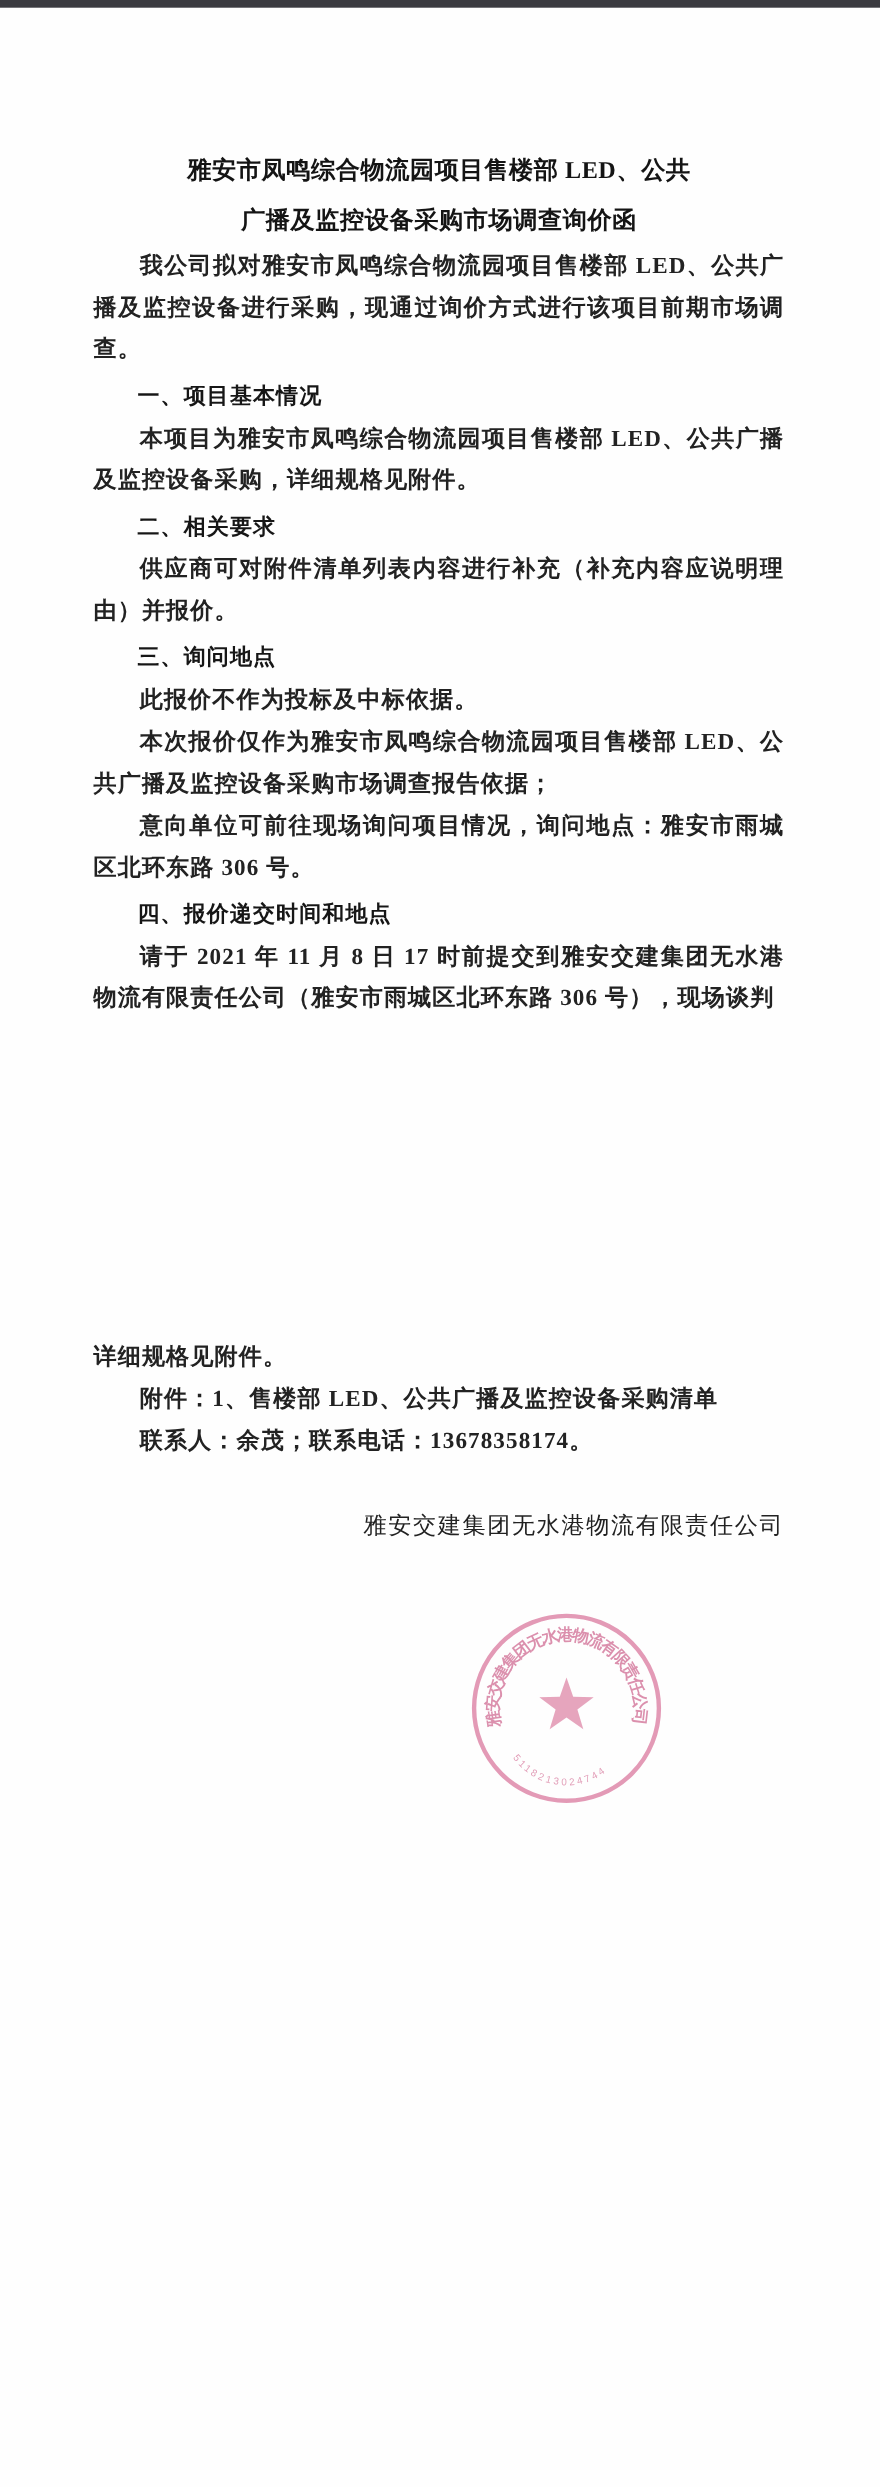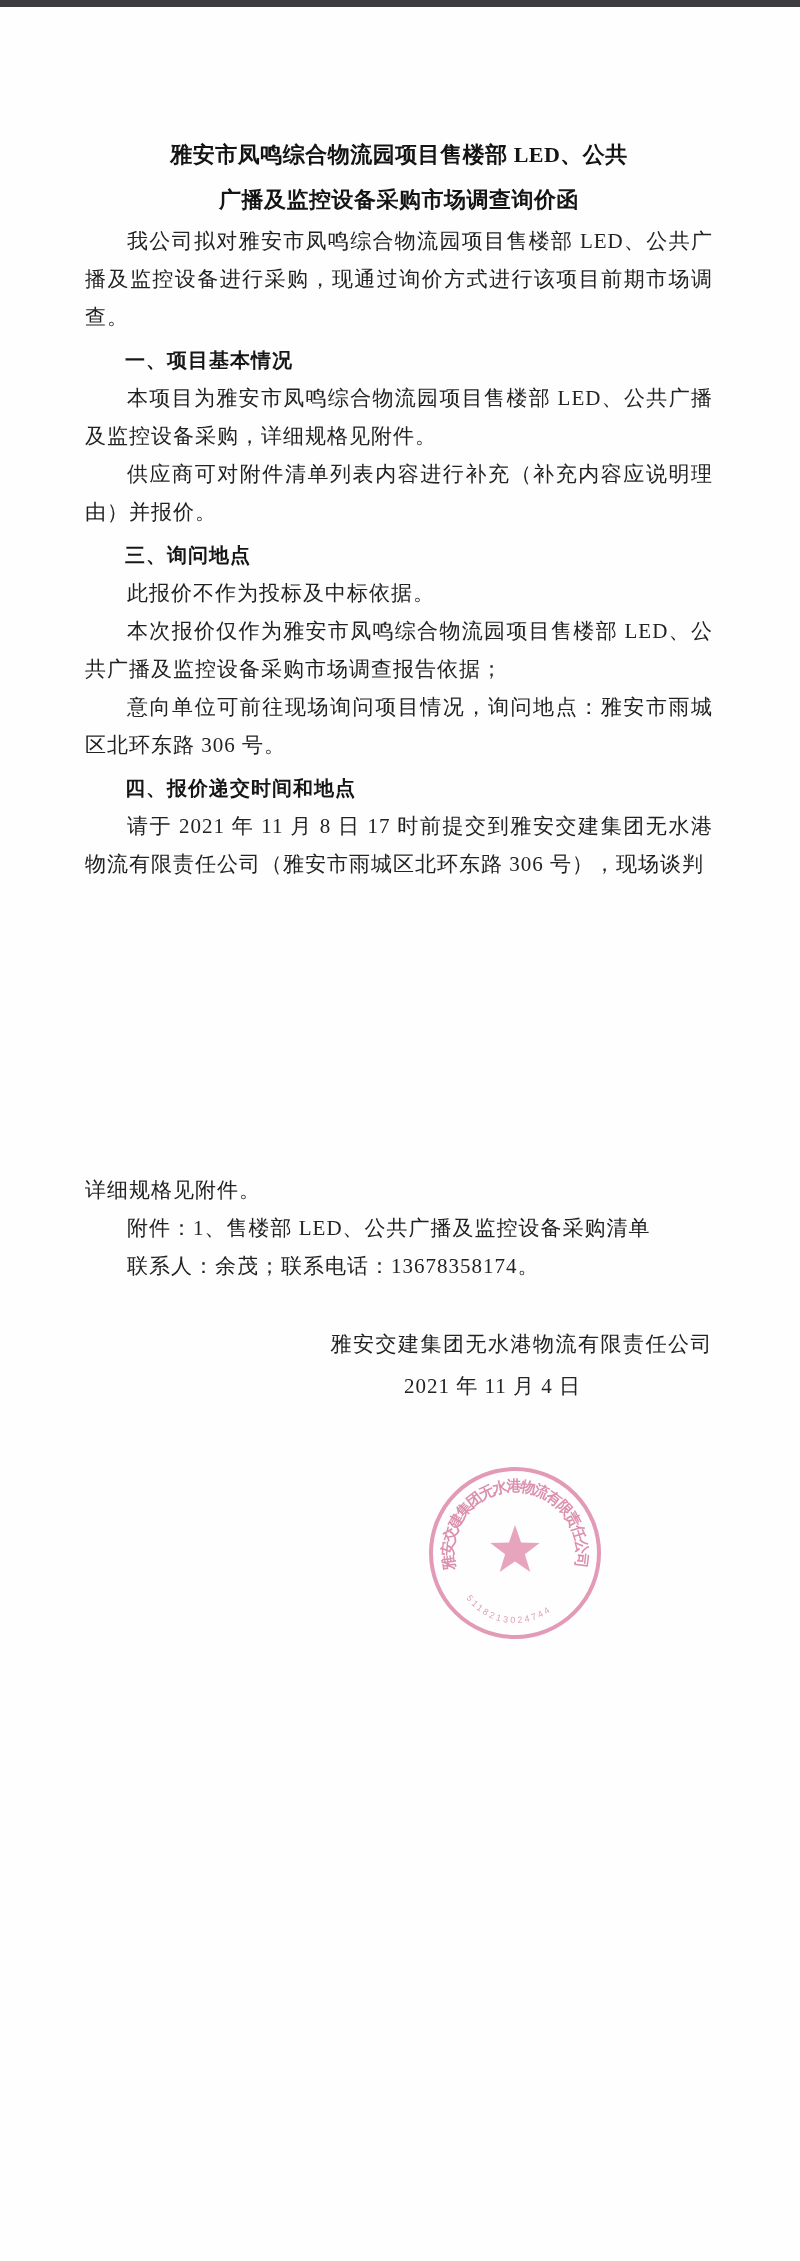--- a/index.html
+++ b/index.html
@@ -34,20 +34,21 @@
     color: #141414;
   }
   .title .title-line { display: block; }
   p.body {
     margin: 0;
     font-size: 21px;
     line-height: 38px;
     letter-spacing: 1px;
     text-align: justify;
     color: #222;
+    font-weight: bold;
   }
   p.indent { text-indent: 2em; }
   .intro { margin-top: 55px; }
   h2.section {
     margin: 5px 0 0 0;
     font-size: 20px;
     font-weight: bold;
     font-family: "Liberation Sans", sans-serif;
     line-height: 38px;
     letter-spacing: 1px;
@@ -100,41 +101,41 @@
     <h1 class="title">
       <span class="title-line">雅安市凤鸣综合物流园项目售楼部 LED、公共</span>
       <span class="title-line">广播及监控设备采购市场调查询价函</span>
     </h1>
 
     <p class="body indent intro">我公司拟对雅安市凤鸣综合物流园项目售楼部 LED、公共广播及监控设备进行采购，现通过询价方式进行该项目前期市场调查。</p>
 
     <h2 class="section">一、项目基本情况</h2>
     <p class="body indent">本项目为雅安市凤鸣综合物流园项目售楼部 LED、公共广播及监控设备采购，详细规格见附件。</p>
 
+    <h2 class="section">二、相关要求</h2>
     <p class="body indent">供应商可对附件清单列表内容进行补充（补充内容应说明理由）并报价。</p>
 
     <h2 class="section">三、询问地点</h2>
     <p class="body indent">此报价不作为投标及中标依据。</p>
     <p class="body indent">本次报价仅作为雅安市凤鸣综合物流园项目售楼部 LED、公共广播及监控设备采购市场调查报告依据；</p>
     <p class="body indent">意向单位可前往现场询问项目情况，询问地点：雅安市雨城区北环东路 306 号。</p>
 
     <h2 class="section">四、报价递交时间和地点</h2>
     <p class="body indent">请于 2021 年 11 月 8 日 17 时前提交到雅安交建集团无水港物流有限责任公司（雅安市雨城区北环东路 306 号），现场谈判</p>
 
     <div class="page-gap"></div>
 
     <p class="body">详细规格见附件。</p>
 
     <p class="body indent attachment-line">附件：1、售楼部 LED、公共广播及监控设备采购清单</p>
 
     <p class="body indent contact-line">联系人：余茂；联系电话：13678358174。</p>
 
     <div class="signature">
       <p class="company-line">雅安交建集团无水港物流有限责任公司</p>
-      <p class="date-line">2021 年 11 月 4 日</p>
     </div>
 
   </div>
 
   <svg class="stamp" viewBox="0 0 180 180" xmlns="http://www.w3.org/2000/svg">
     <defs>
       <path id="arcTop" d="M 30.1 106 A 62 62 0 1 1 149.9 106" fill="none"></path>
       <path id="arcBottom" d="M 38 130 A 60 60 0 0 0 142 130" fill="none"></path>
     </defs>
     <circle cx="90" cy="90" r="84" fill="none" stroke="#d76f97" stroke-width="4" opacity="0.85"></circle>

